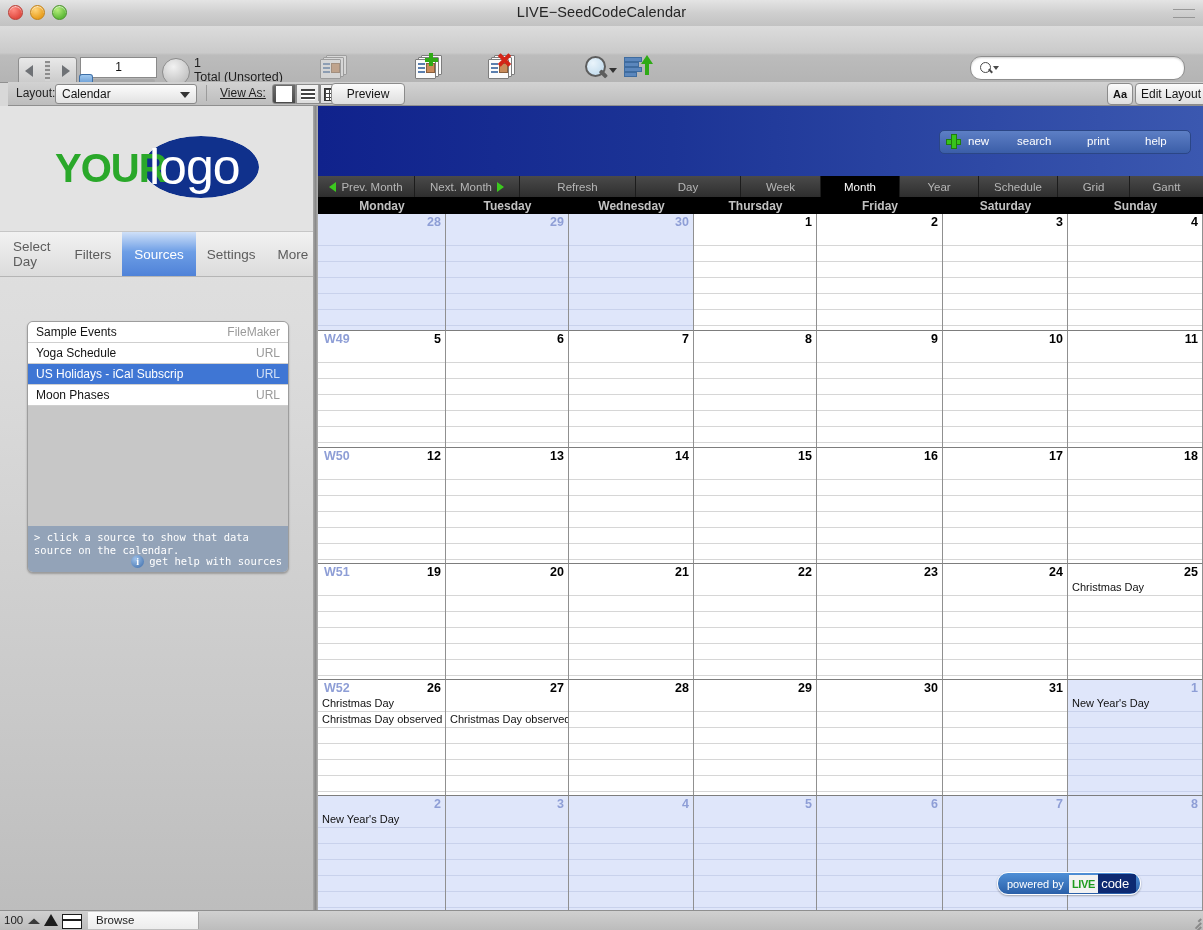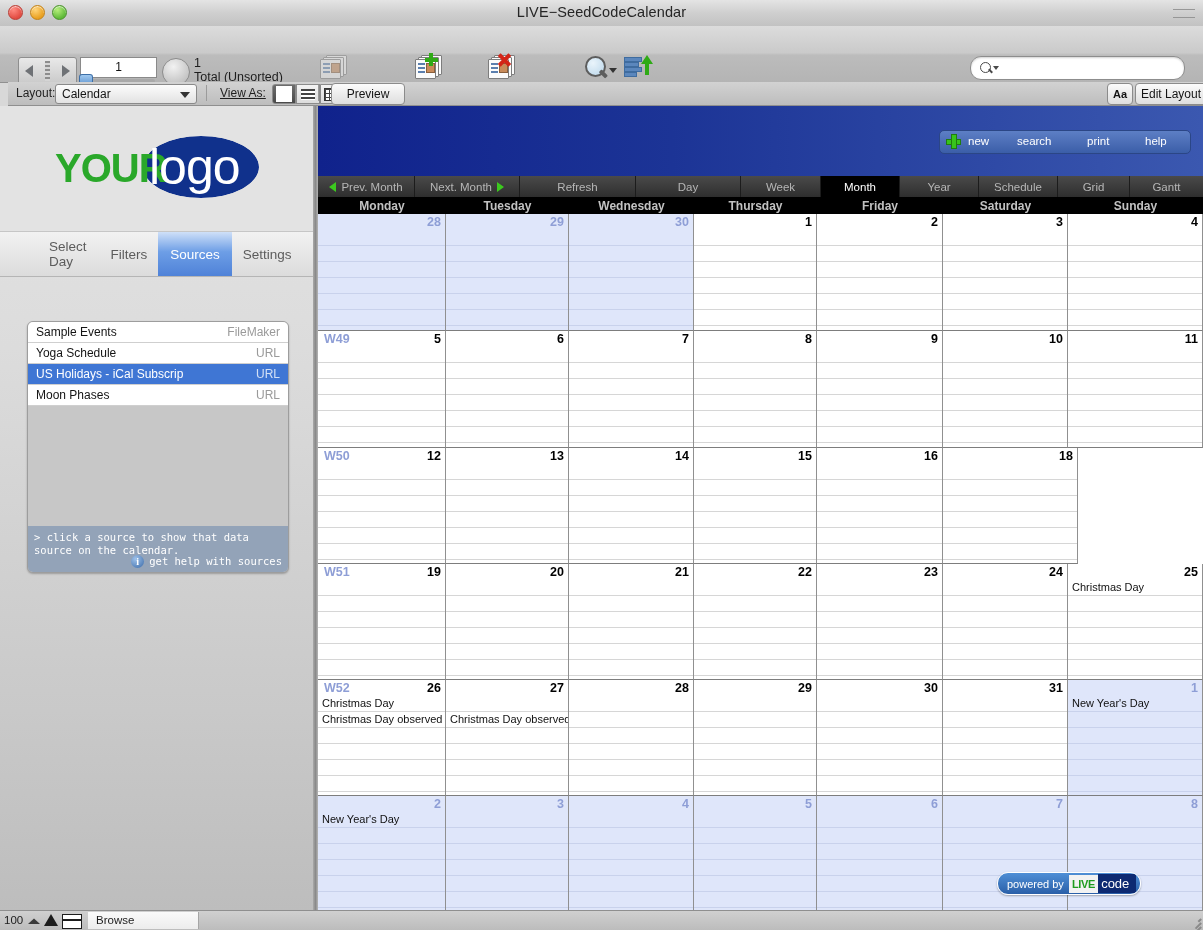--- a/index.html
+++ b/index.html
@@ -383,21 +383,21 @@
   <div class="leftpanel">
     <div class="logo-area">
       <div class="logo-wrap">
         <div class="logo-ell"></div>
         <div class="logo-your">YOUR</div>
         <div class="logo-logo">logo</div>
       </div>
     </div>
 
     <div class="tabstrip">
-      <div class="ptab" style="padding:8px 13px;margin-left:36px;">Select Day</div>
+      <div class="ptab" style="padding:8px 13px;">Select Day</div>
       <div class="ptab">Filters</div>
       <div class="ptab sel" style="padding:0 12px;">Sources</div>
       <div class="ptab">Settings</div>
       <div class="ptab">More</div>
     </div>
 
     <div class="src-box">
       <div class="src-row">
         <span>Sample Events</span>
         <span class="sub">FileMaker</span>
@@ -680,20 +680,31 @@
             <div class="dnum">16</div>
             <div class="slots">
               <div class="slot"></div>
               <div class="slot"></div>
               <div class="slot"></div>
               <div class="slot"></div>
               <div class="slot"></div>
               <div class="slot"></div>
             </div>
           </div>
+          <div class="dcell" style="width: 125px; height: 116px;">
+            <div class="dnum">17</div>
+            <div class="slots">
+              <div class="slot"></div>
+              <div class="slot"></div>
+              <div class="slot"></div>
+              <div class="slot"></div>
+              <div class="slot"></div>
+              <div class="slot"></div>
+            </div>
+          </div>
           <div class="dcell" style="width: 135px; height: 116px;">
             <div class="dnum">18</div>
             <div class="slots">
               <div class="slot"></div>
               <div class="slot"></div>
               <div class="slot"></div>
               <div class="slot"></div>
               <div class="slot"></div>
               <div class="slot"></div>
             </div>

